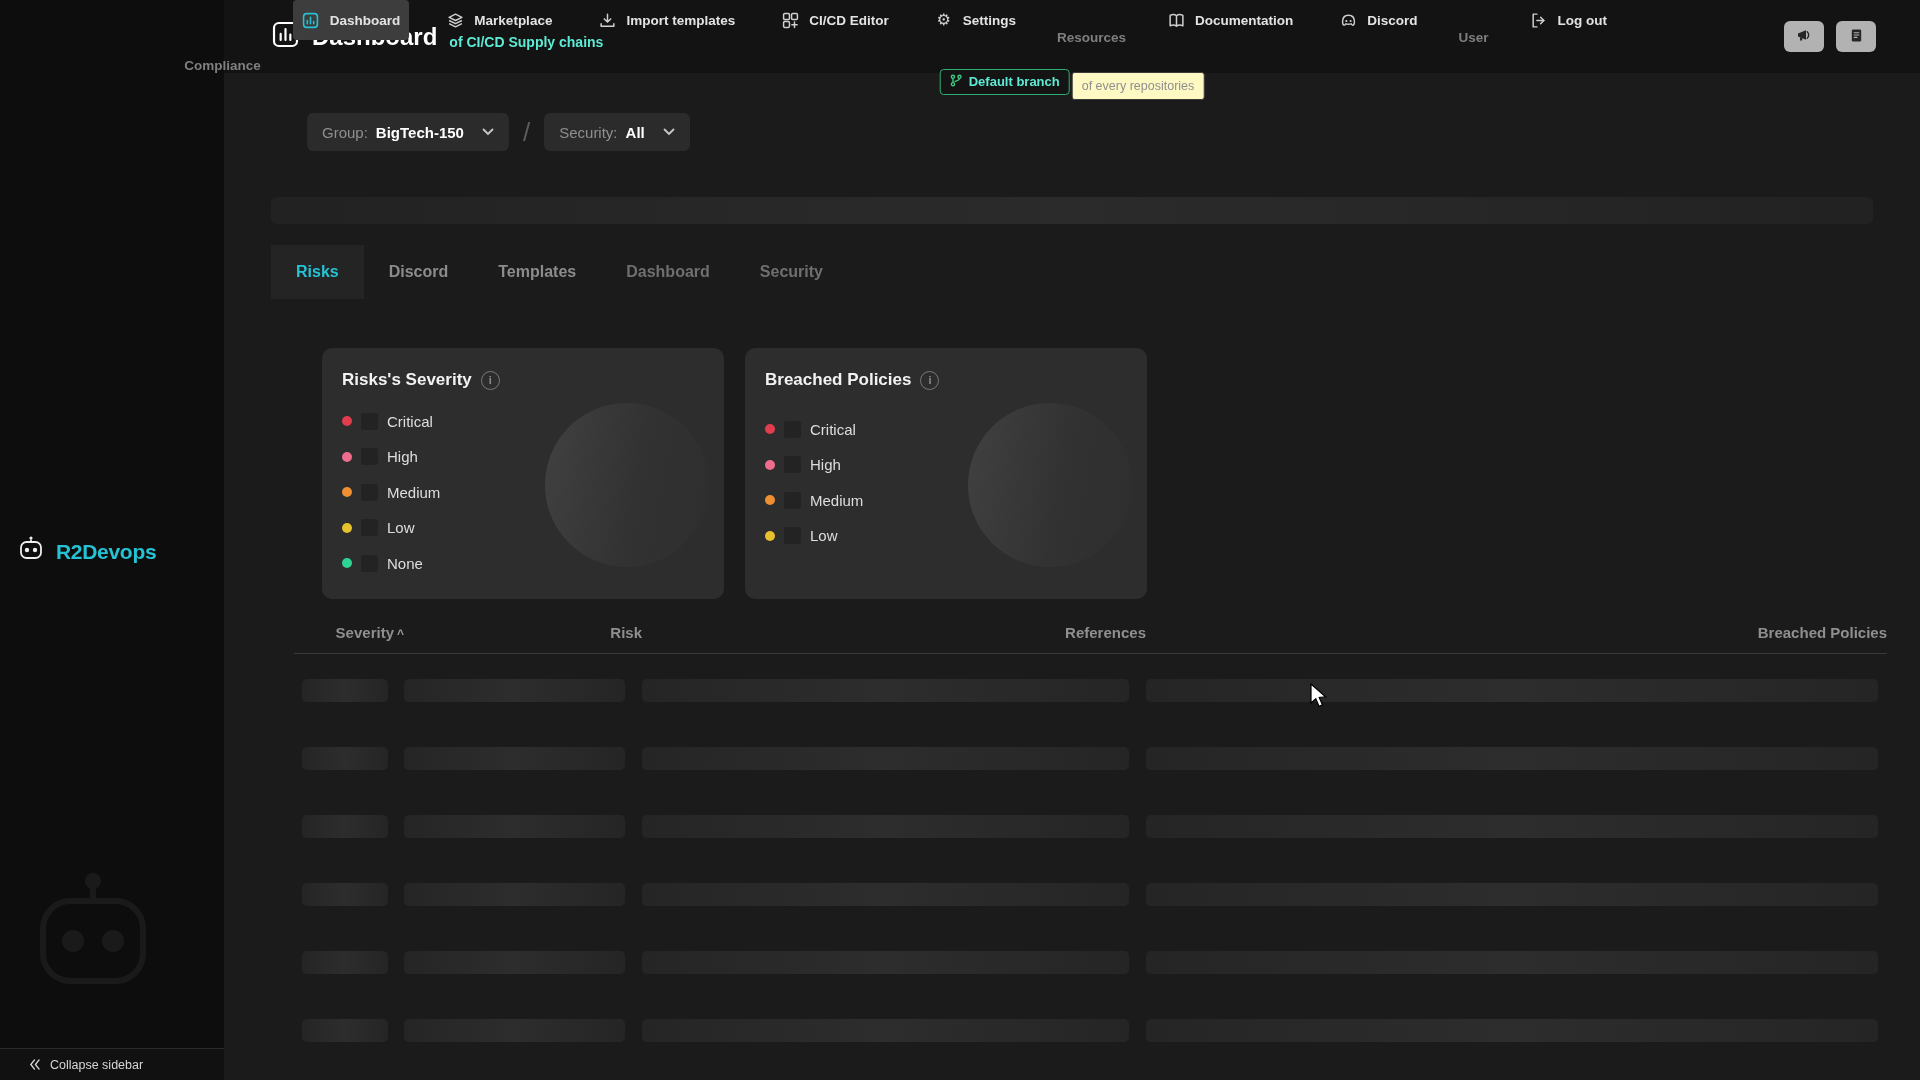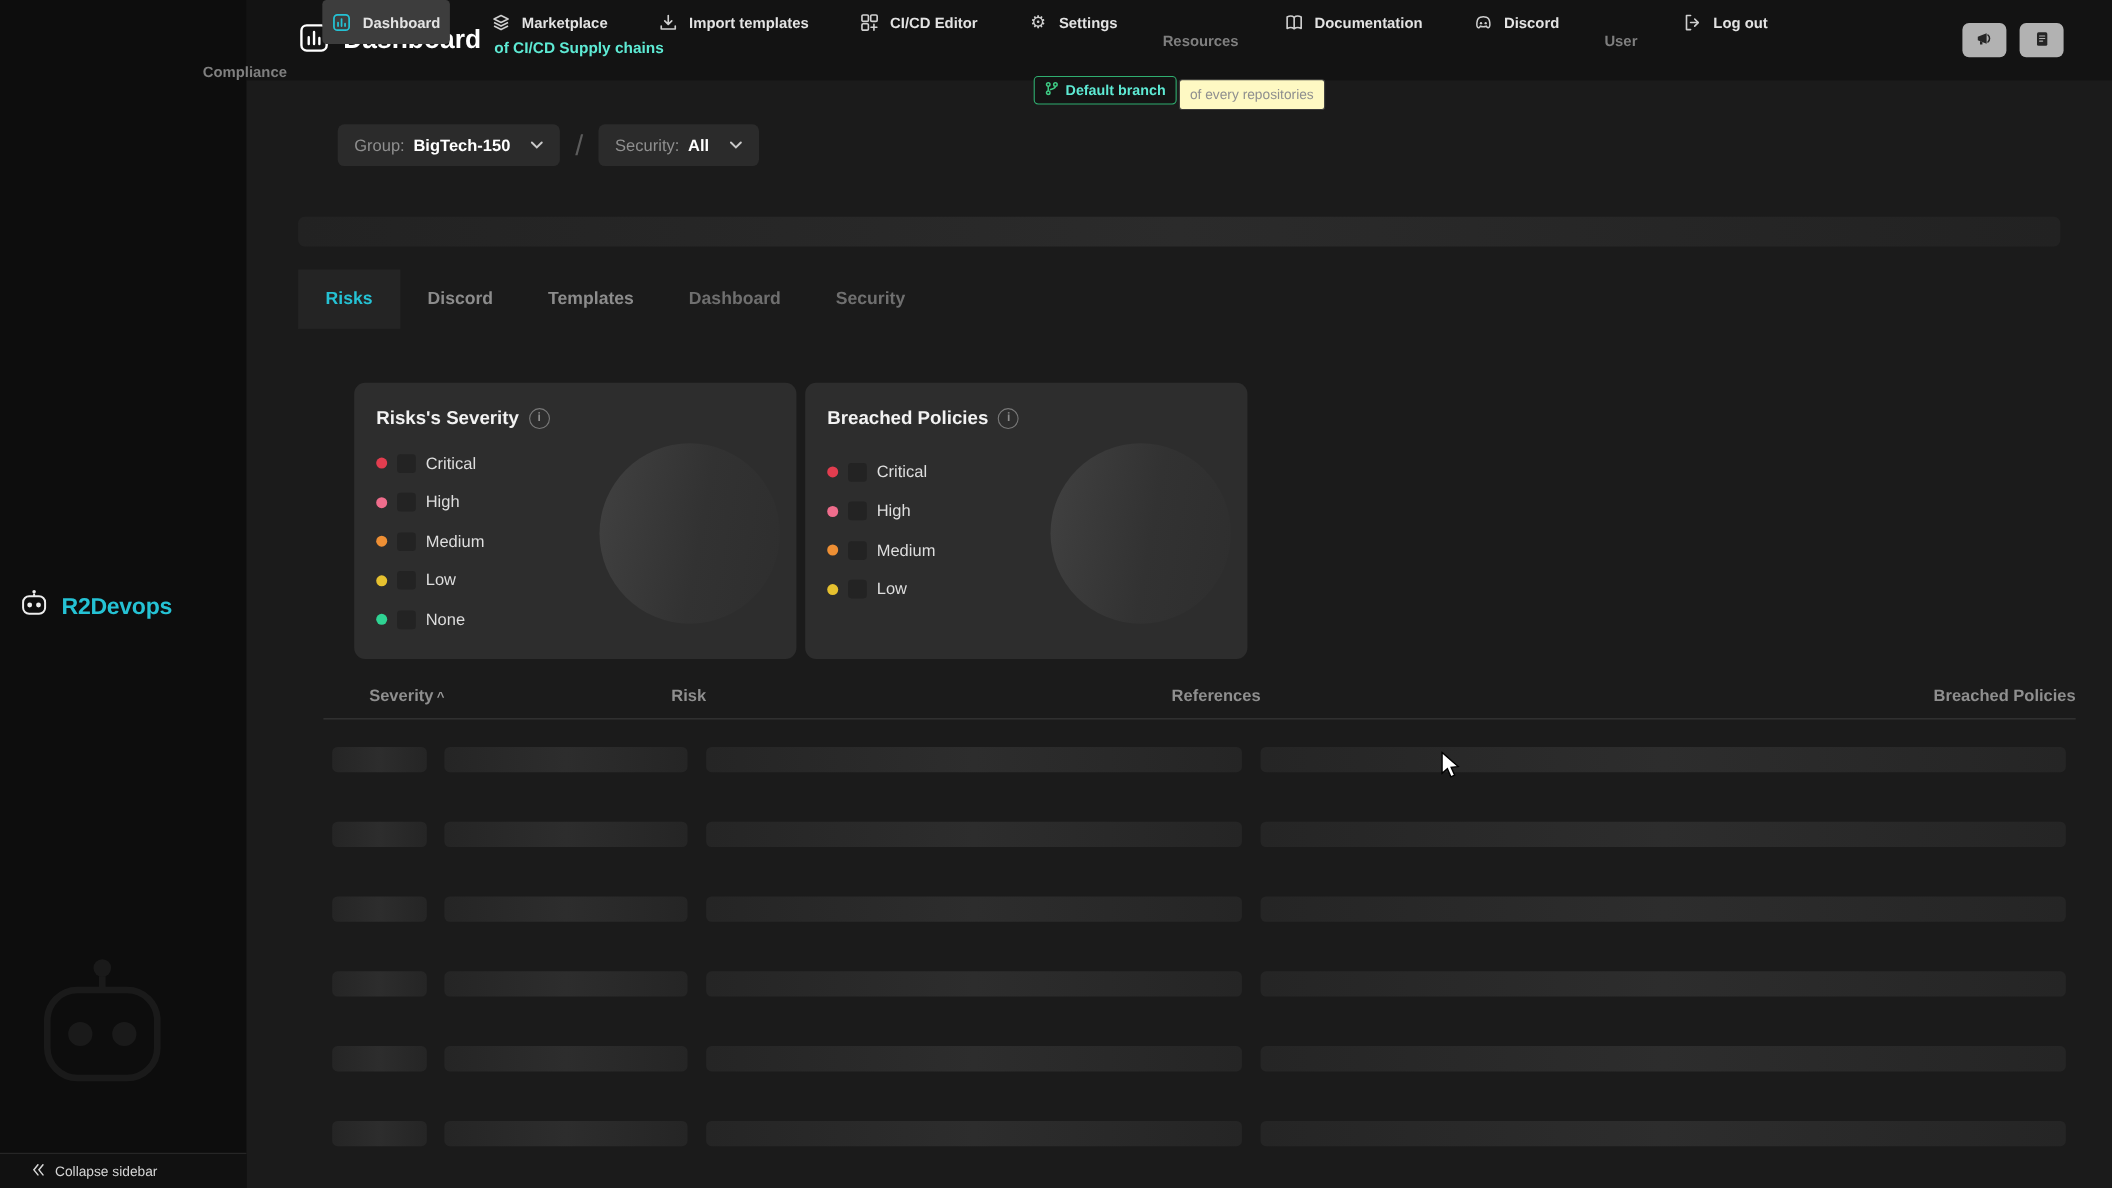--- a/index.html
+++ b/index.html
@@ -50,21 +50,21 @@
 
   .skeleton-bar { margin-top:46px; height:27px; border-radius:6px;
     background:linear-gradient(90deg,#222 0%,#2b2b2b 50%,#222 100%); }
 
   .tabs { margin-top:21px; display:flex; }
   .tab { height:54px; padding:0 25px; display:flex; align-items:center; font-size:16px; font-weight:700; color:#8c8c8c; cursor:pointer; }
   .tab.active { background:#242424; color:#25c2d4; }
   .tab.dim { color:#6f6f6f; }
 
   
-  .cards { margin:49px 0 0 23px; display:flex; gap:8px;padding-left:28px; }
+  .cards { margin:49px 0 0 23px; display:flex; gap:21px;padding-left:28px; }
   .card { width:402px; height:251px; background:#2d2d2d; border-radius:10px; padding:22px 20px; position:relative; }
   .card-title-row { display:flex; align-items:center; gap:9px; }
   .card-title { font-size:17px; font-weight:700; color:#f2f2f2; }
   .info-icon { width:19px; height:19px; border:1.5px solid #787878; border-radius:50%; color:#8d8d8d; display:flex; align-items:center; justify-content:center; font-size:11px; font-weight:700; cursor:pointer; }
   .info-icon::before { content:"i"; }
   .legend { margin-top:22px; display:flex; flex-direction:column; }
   .card-2 .legend { margin-top:30px; }
   .legend-row { display:flex; align-items:center; gap:9px; height:18px; margin-bottom:17.5px; }
   .dot { width:10px; height:10px; border-radius:50%; flex-shrink:0; }
   .legend-skel { width:17px; height:17px; border-radius:3px; background:#232323; }

